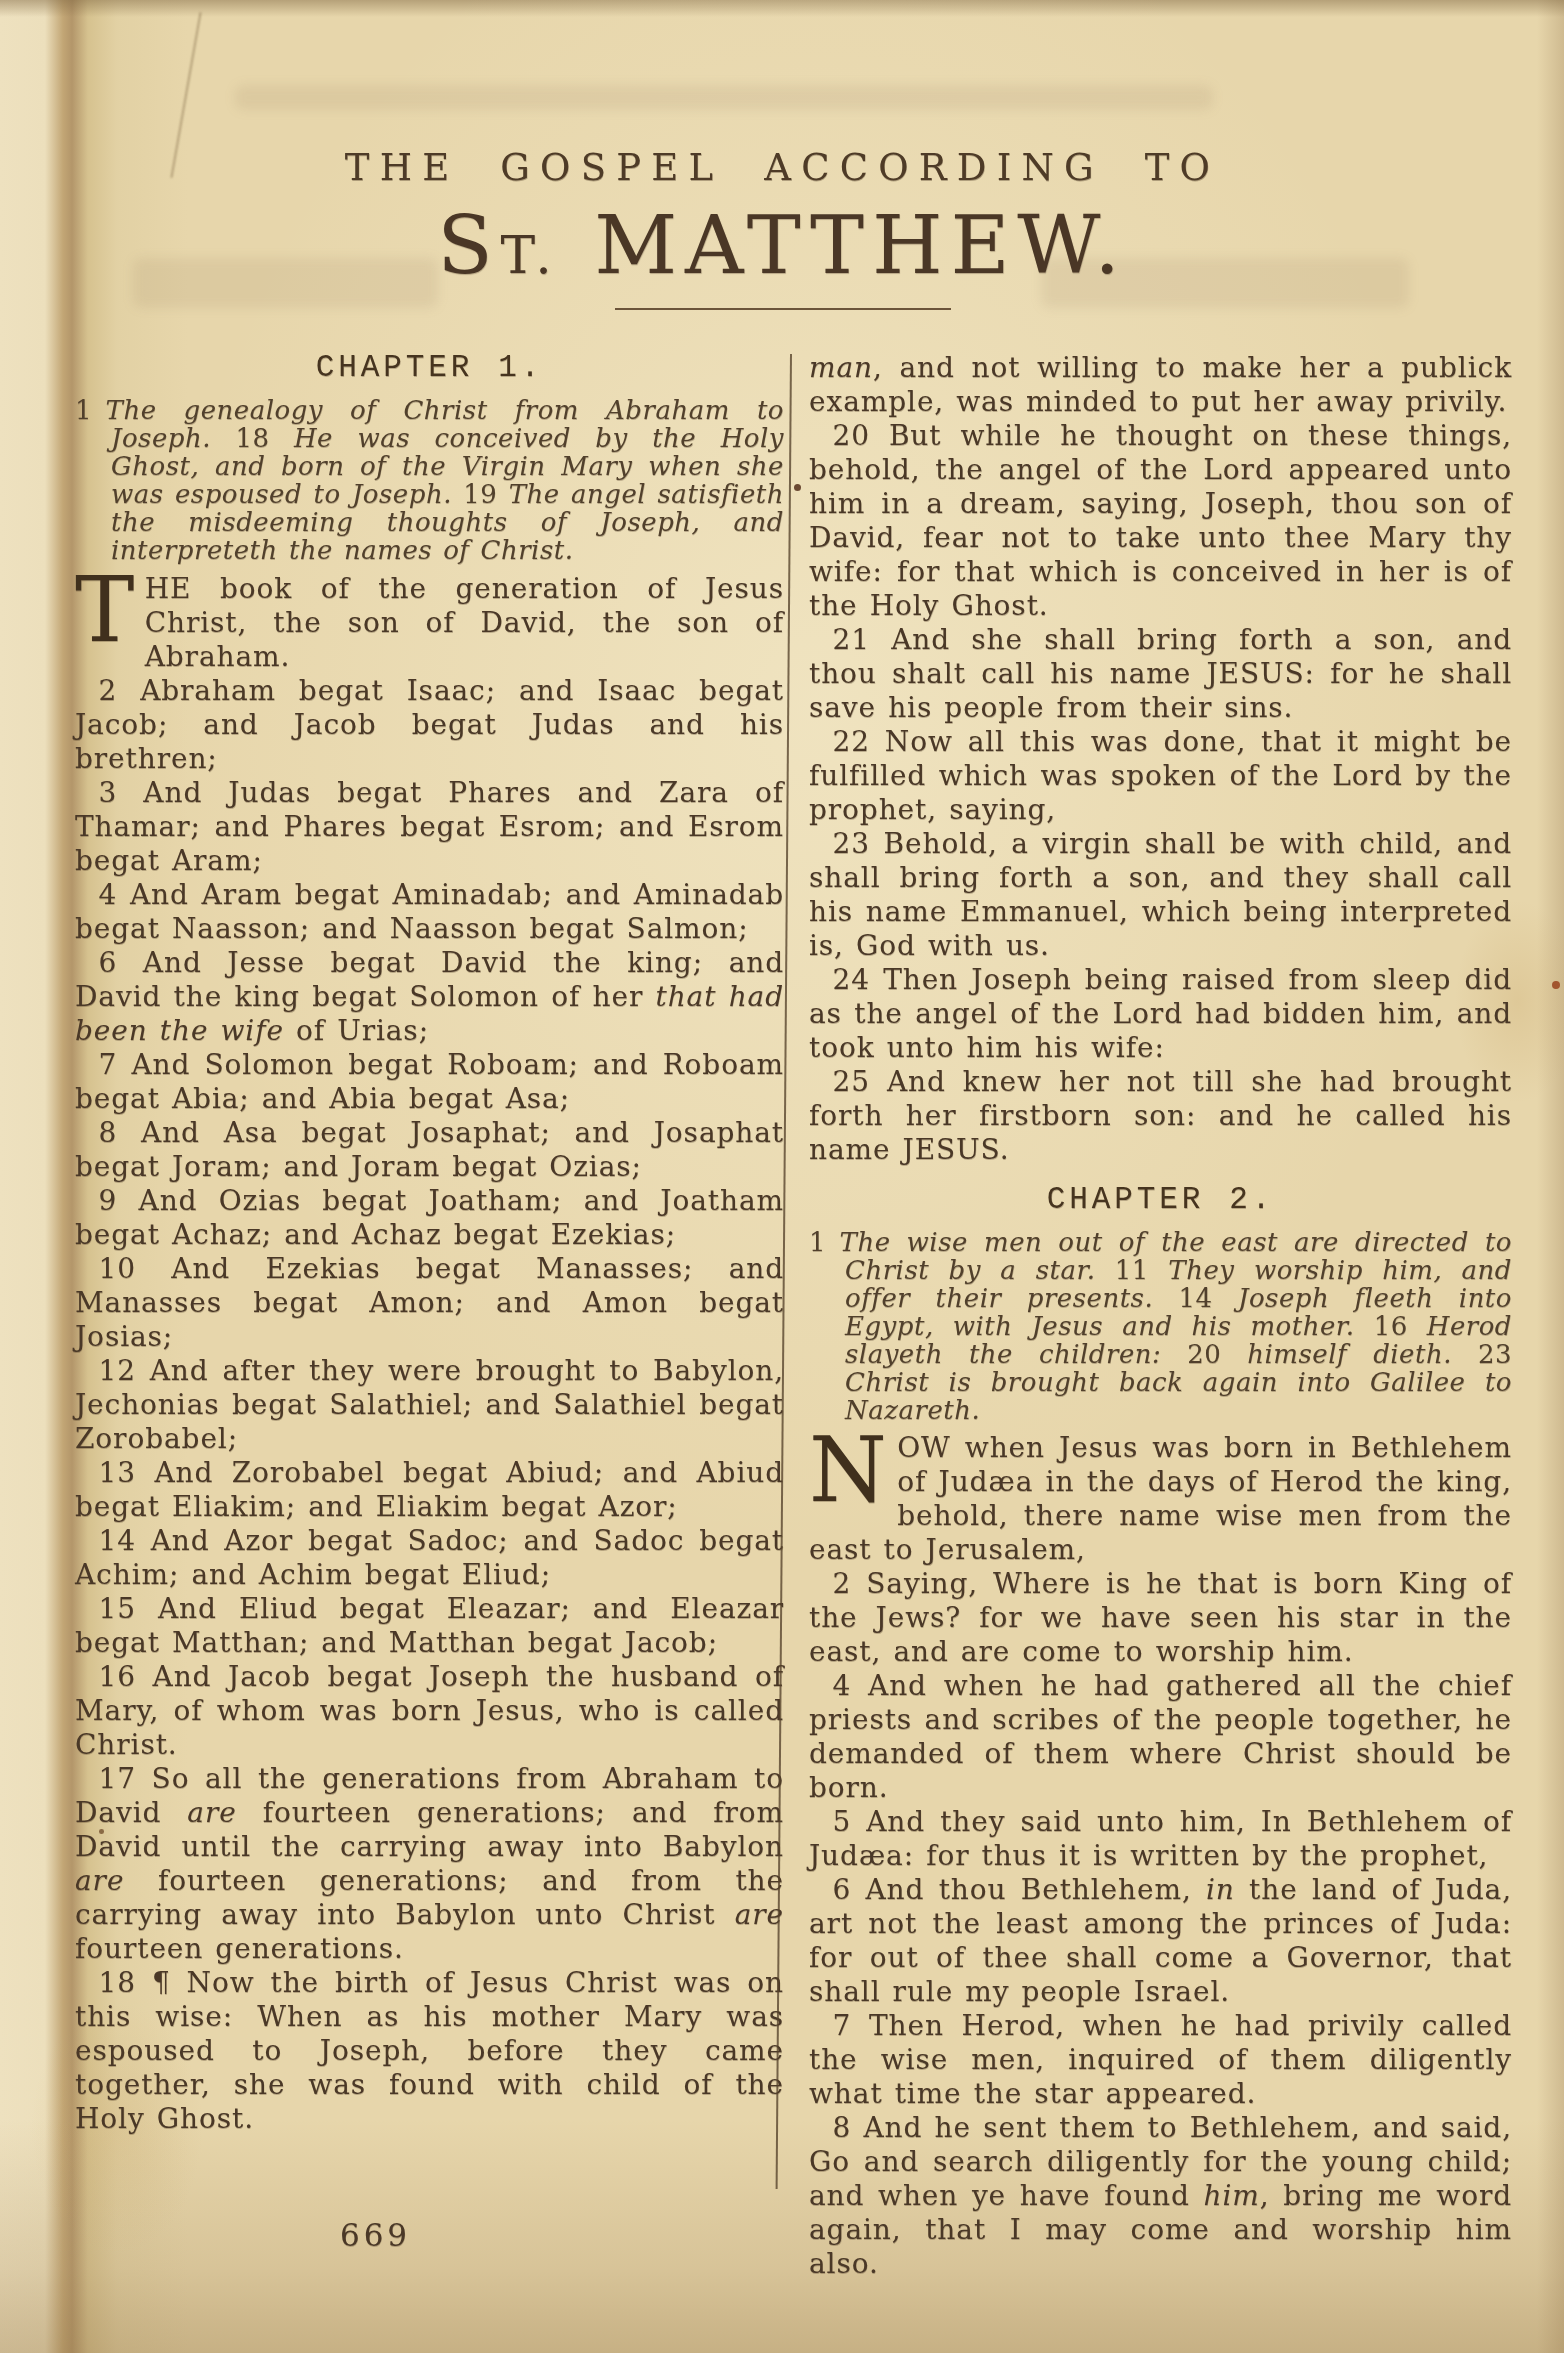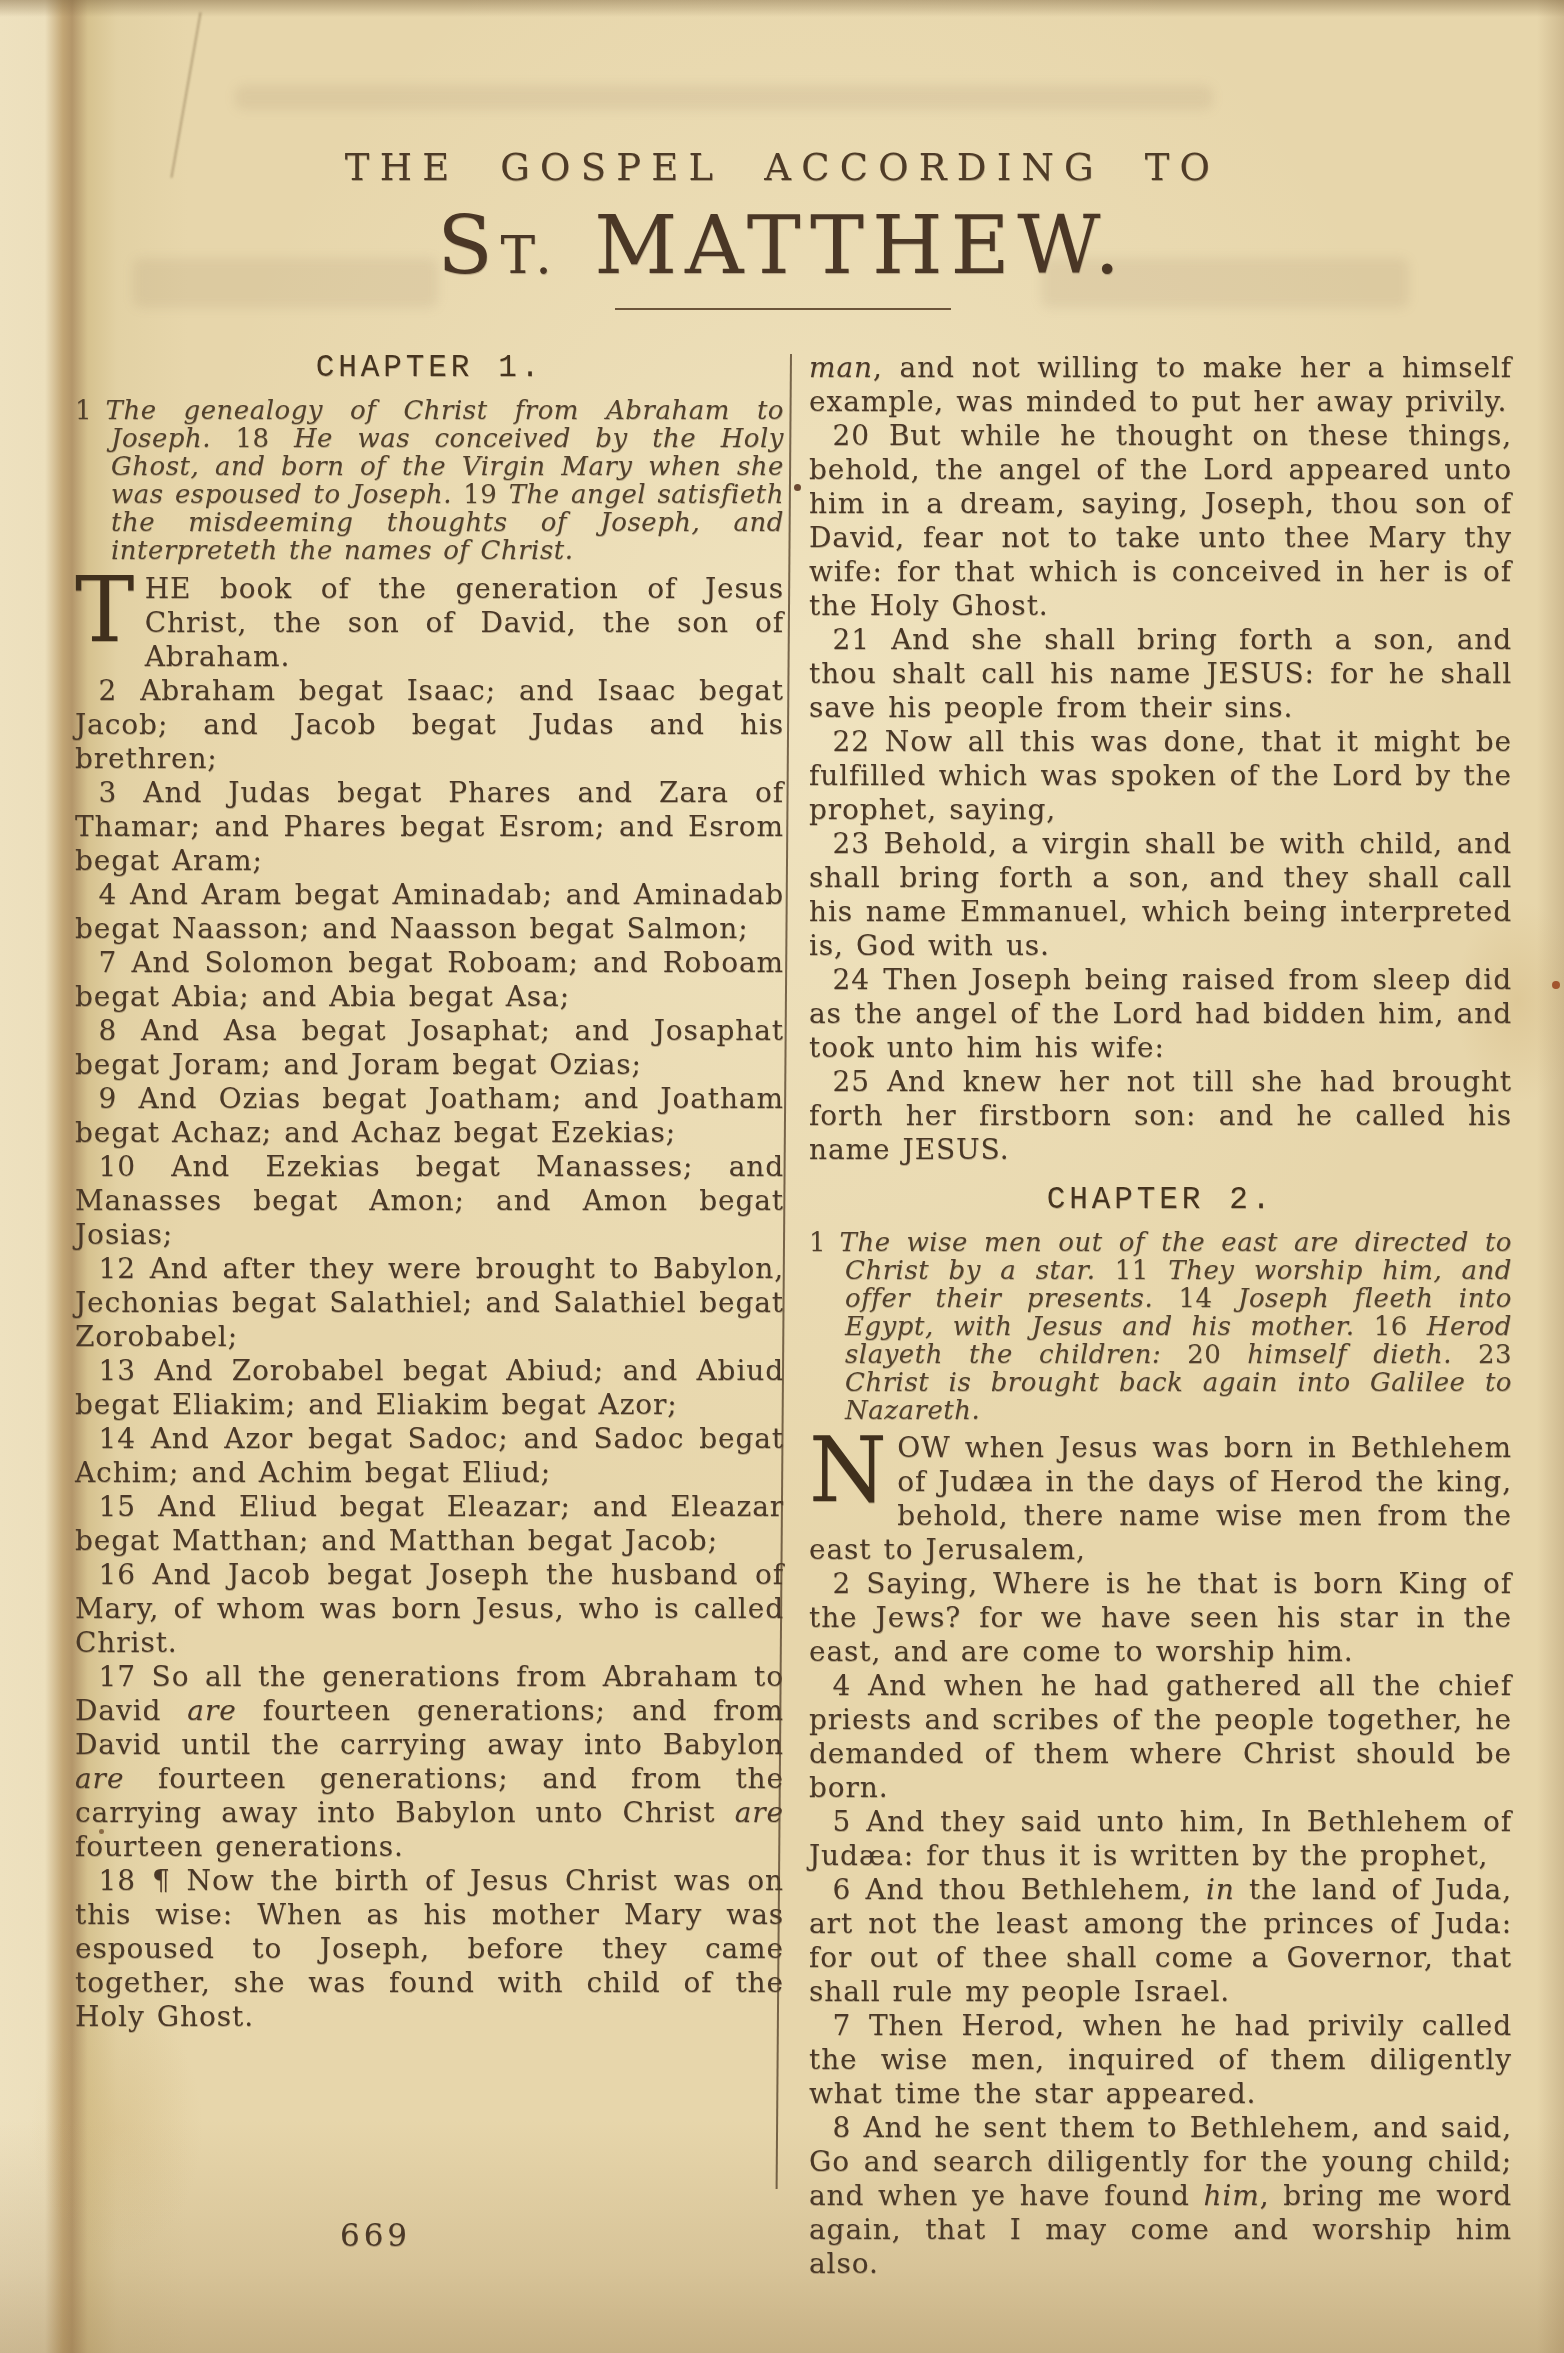--- a/index.html
+++ b/index.html
@@ -93,35 +93,36 @@
     <div class="title-rule"></div>
   </div>
 
   <div class="col col-left">
       <h3 class="chapter-heading">CHAPTER 1.</h3>
       <p class="summary"><span class="sum-n">1 </span><span></span><span class="it">The genealogy of Christ from Abraham to Joseph.</span><span> 18 </span><span class="it">He was conceived by the Holy Ghost, and born of the Virgin Mary when she was espoused to Joseph.</span><span> 19 </span><span class="it">The angel satisfieth the misdeeming thoughts of Joseph, and interpreteth the names of Christ.</span><span></span></p>
       <p class="verse has-drop"><span class="dropcap">T</span><span>HE</span><span> book of the generation of Jesus Christ, the son of David, the son of Abraham.</span></p>
       <p class="verse"><span class="vnum">2 </span><span>Abraham begat Isaac; and Isaac begat Jacob; and Jacob begat Judas and his brethren;</span></p>
       <p class="verse"><span class="vnum">3 </span><span>And Judas begat Phares and Zara of Thamar; and Phares begat Esrom; and Esrom begat Aram;</span></p>
       <p class="verse"><span class="vnum">4 </span><span>And Aram begat Aminadab; and Aminadab begat Naasson; and Naasson begat Salmon;</span></p>
+      <p class="verse"><span class="vnum">6 </span><span>And Jesse begat David the king; and David the king begat Solomon of her </span><span class="it">that had been the wife</span><span> of Urias;</span></p>
       <p class="verse"><span class="vnum">7 </span><span>And Solomon begat Roboam; and Roboam begat Abia; and Abia begat Asa;</span></p>
       <p class="verse"><span class="vnum">8 </span><span>And Asa begat Josaphat; and Josaphat begat Joram; and Joram begat Ozias;</span></p>
       <p class="verse"><span class="vnum">9 </span><span>And Ozias begat Joatham; and Joatham begat Achaz; and Achaz begat Ezekias;</span></p>
       <p class="verse"><span class="vnum">10 </span><span>And Ezekias begat Manasses; and Manasses begat Amon; and Amon begat Josias;</span></p>
       <p class="verse"><span class="vnum">12 </span><span>And after they were brought to Babylon, Jechonias begat Salathiel; and Salathiel begat Zorobabel;</span></p>
       <p class="verse"><span class="vnum">13 </span><span>And Zorobabel begat Abiud; and Abiud begat Eliakim; and Eliakim begat Azor;</span></p>
       <p class="verse"><span class="vnum">14 </span><span>And Azor begat Sadoc; and Sadoc begat Achim; and Achim begat Eliud;</span></p>
       <p class="verse"><span class="vnum">15 </span><span>And Eliud begat Eleazar; and Eleazar begat Matthan; and Matthan begat Jacob;</span></p>
       <p class="verse"><span class="vnum">16 </span><span>And Jacob begat Joseph the husband of Mary, of whom was born Jesus, who is called Christ.</span></p>
       <p class="verse"><span class="vnum">17 </span><span>So all the generations from Abraham to David </span><span class="it">are</span><span> fourteen generations; and from David until the carrying away into Babylon </span><span class="it">are</span><span> fourteen generations; and from the carrying away into Babylon unto Christ </span><span class="it">are</span><span> fourteen generations.</span></p>
       <p class="verse"><span class="vnum">18 </span><span>¶ Now the birth of Jesus Christ was on this wise: When as his mother Mary was espoused to Joseph, before they came together, she was found with child of the Holy Ghost.</span></p>
     </div>
   <div class="divider"></div>
   <div class="col col-right">
-      <p class="verse cont"><span></span><span class="it">man</span><span>, and not willing to make her a himself example, was minded to put her away privily.</span></p>
+      <p class="verse cont"><span></span><span class="it">man</span><span>, and not willing to make her a publick example, was minded to put her away privily.</span></p>
       <p class="verse"><span class="vnum">20 </span><span>But while he thought on these things, behold, the angel of the Lord appeared unto him in a dream, saying, Joseph, thou son of David, fear not to take unto thee Mary thy wife: for that which is conceived in her is of the Holy Ghost.</span></p>
       <p class="verse"><span class="vnum">21 </span><span>And she shall bring forth a son, and thou shalt call his name JESUS: for he shall save his people from their sins.</span></p>
       <p class="verse"><span class="vnum">22 </span><span>Now all this was done, that it might be fulfilled which was spoken of the Lord by the prophet, saying,</span></p>
       <p class="verse"><span class="vnum">23 </span><span>Behold, a virgin shall be with child, and shall bring forth a son, and they shall call his name Emmanuel, which being interpreted is, God with us.</span></p>
       <p class="verse"><span class="vnum">24 </span><span>Then Joseph being raised from sleep did as the angel of the Lord had bidden him, and took unto him his wife:</span></p>
       <p class="verse"><span class="vnum">25 </span><span>And knew her not till she had brought forth her firstborn son: and he called his name JESUS.</span></p>
       <h3 class="chapter-heading later">CHAPTER 2.</h3>
       <p class="summary"><span class="sum-n">1 </span><span></span><span class="it">The wise men out of the east are directed to Christ by a star.</span><span> 11 </span><span class="it">They worship him, and offer their presents.</span><span> 14 </span><span class="it">Joseph fleeth into Egypt, with Jesus and his mother.</span><span> 16 </span><span class="it">Herod slayeth the children:</span><span> 20 </span><span class="it">himself dieth.</span><span> 23 </span><span class="it">Christ is brought back again into Galilee to Nazareth.</span><span></span></p>
       <p class="verse has-drop"><span class="dropcap">N</span><span>OW</span><span> when Jesus was born in Bethlehem of Judæa in the days of Herod the king, behold, there name wise men from the east to Jerusalem,</span></p>
       <p class="verse"><span class="vnum">2 </span><span>Saying, Where is he that is born King of the Jews? for we have seen his star in the east, and are come to worship him.</span></p>

